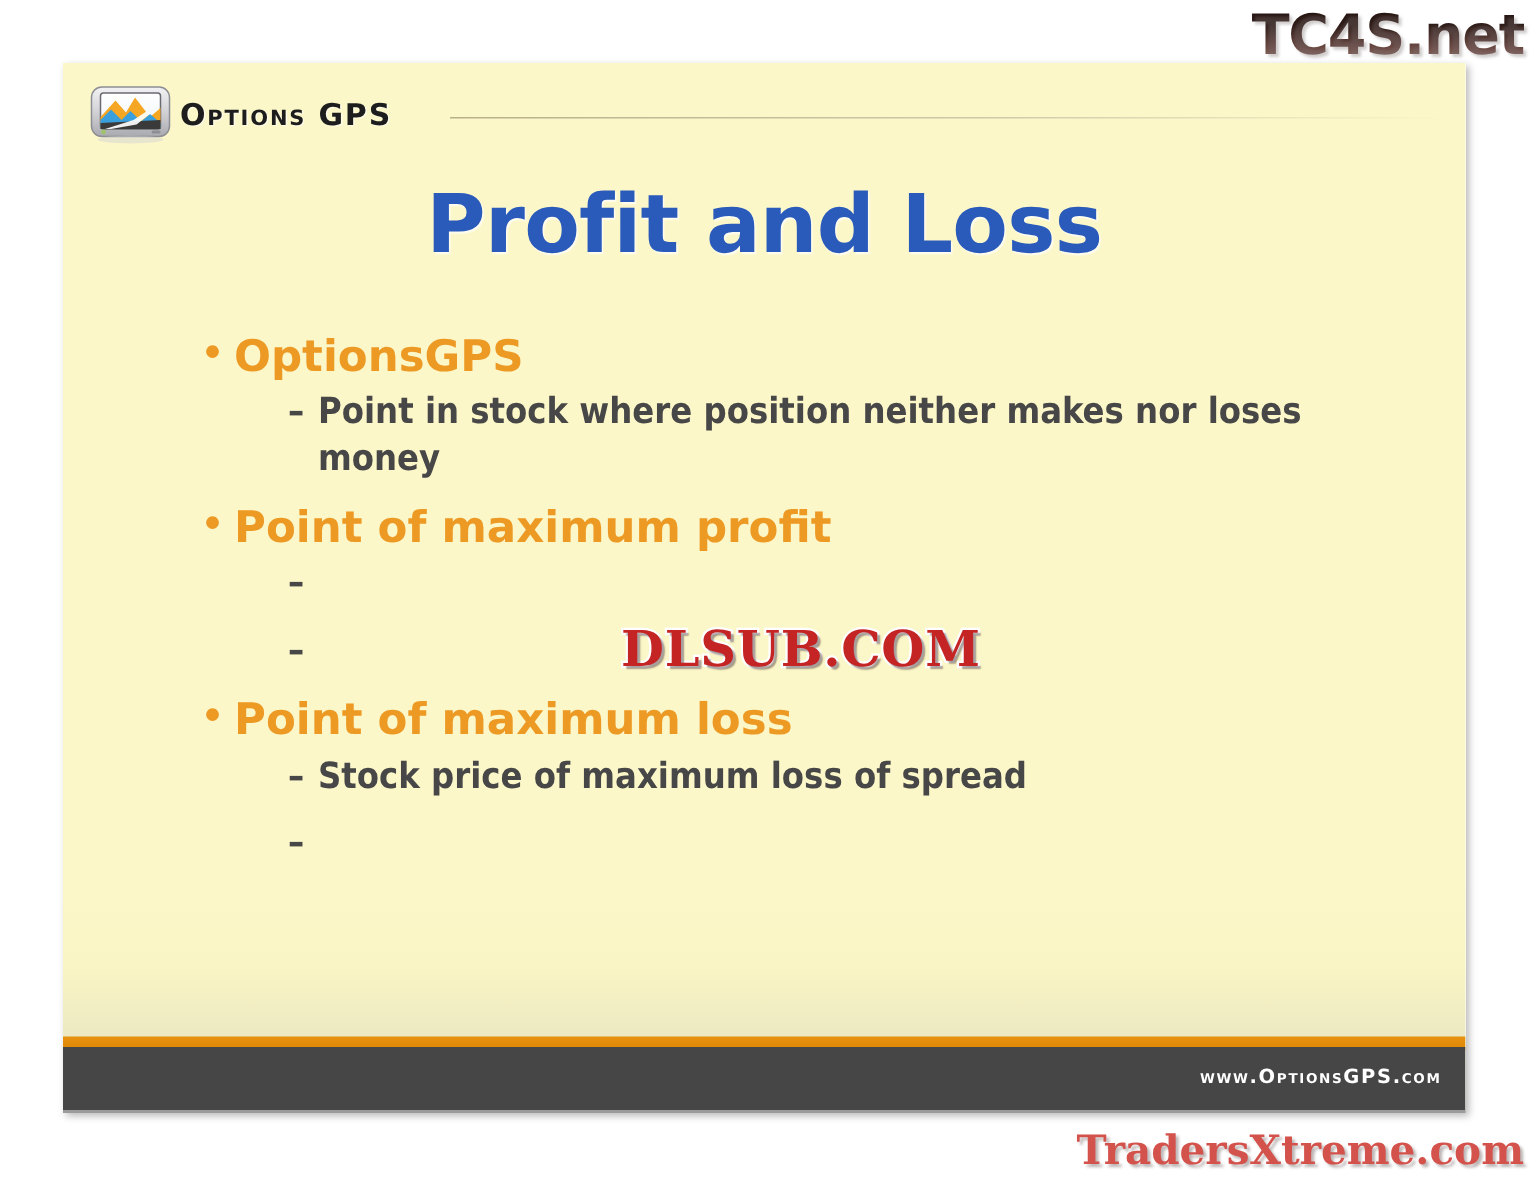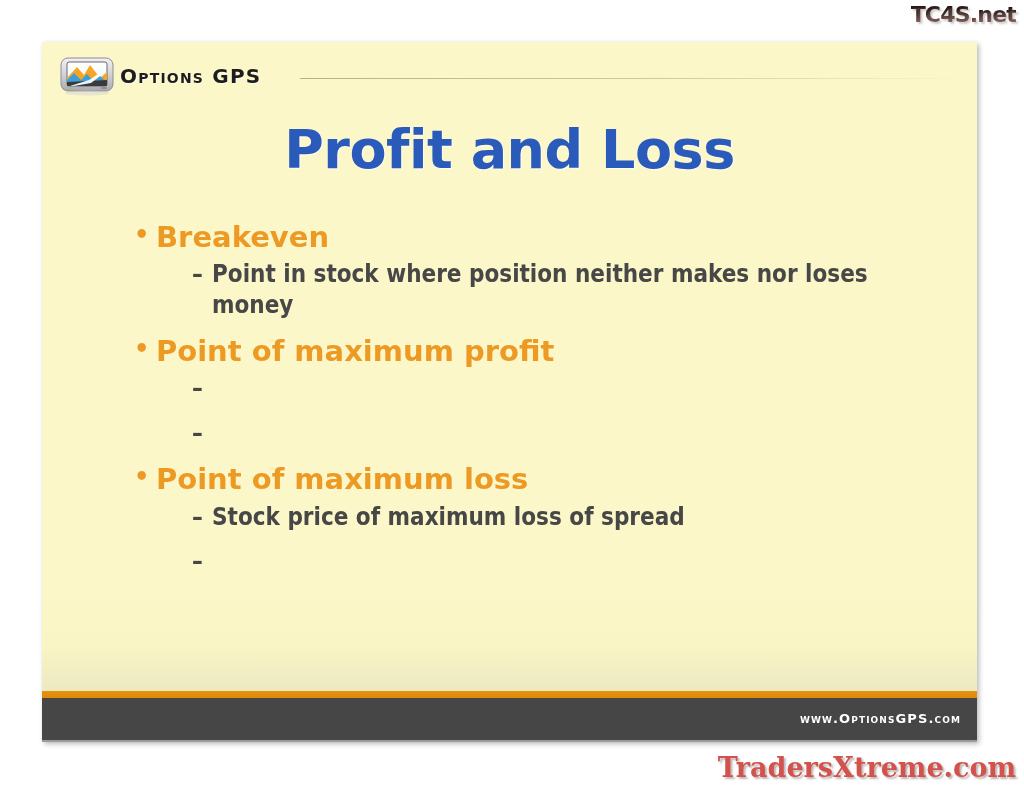--- a/index.html
+++ b/index.html
@@ -172,21 +172,21 @@
     paint-order: stroke fill;
     text-shadow: 2px 2px 1px rgba(60,40,40,0.45);
     white-space: nowrap;
     z-index: 40;
   }
   #wm-tc4s {
     position: absolute;
     right: 8px;
     top: 2px;
     font-family: "DejaVu Sans", sans-serif;
-    font-size: 22px;
+    font-size: 37px;
     font-weight: bold;
     letter-spacing: -0.8px;
     background: linear-gradient(to bottom, #20100e 0%, #2e1c18 34%, #6d4a44 70%, #a98b84 100%);
     -webkit-background-clip: text;
     background-clip: text;
     color: transparent;
     text-shadow: 2px 2px 2px rgba(120,110,110,0.35);
     white-space: nowrap;
     z-index: 40;
   }
@@ -241,21 +241,21 @@
     <div id="brand-rule"></div>
   </div>
 
   <div id="slide-title">Profit and Loss</div>
 
   <div id="body">
 
     <div class="group">
       <div class="l1">
         <span class="dot">•</span>
-        <span class="txt">Breakeven</span>
+        <span class="txt">OptionsGPS</span>
       </div>
       <div class="l2">
         <span class="dash">–</span>
         <span class="txt">Point in stock where position neither makes nor loses money</span>
       </div>
     </div>
 
     <div class="group">
       <div class="l1">
         <span class="dot">•</span>
@@ -283,17 +283,18 @@
       </div>
     </div>
 
   </div>
 
   <div id="footer-stripe"></div>
   <div id="footer-bar">
     <div id="footer-url">www.OptionsGPS.com</div>
   </div>
 
+  <div id="wm-dlsub">DLSUB.COM</div>
 
 </div>
 
 <div id="wm-tc4s">TC4S.net</div>
 <div id="wm-traders">TradersXtreme.com</div>
 
 </body></html>

